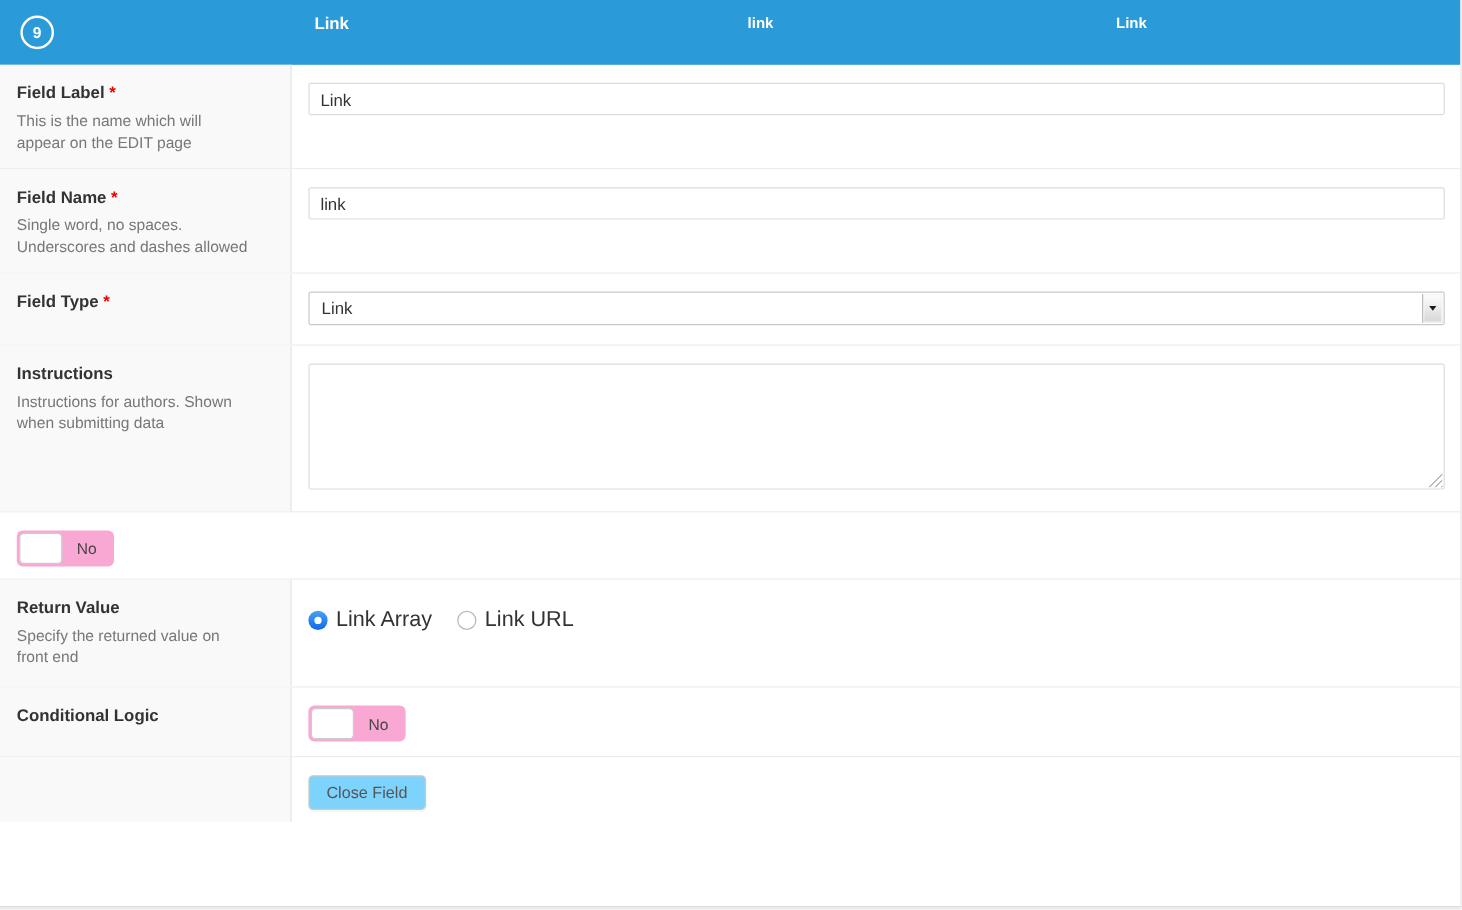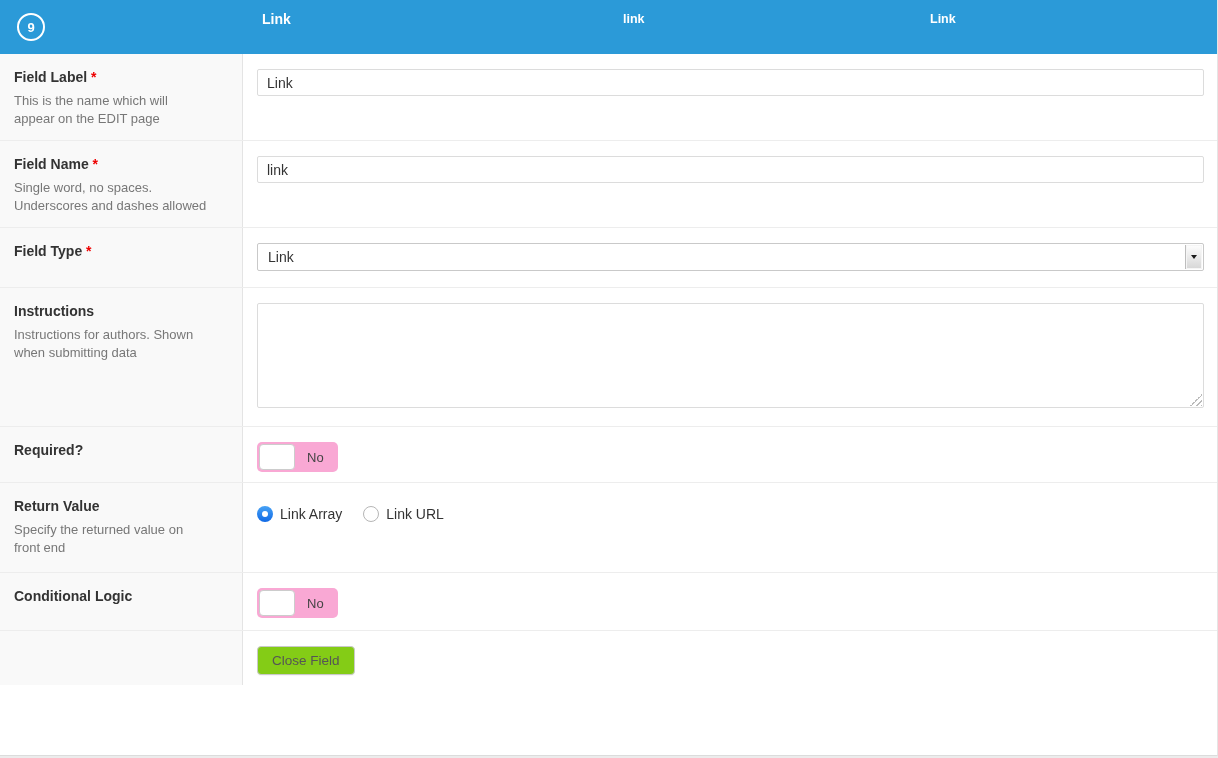--- a/index.html
+++ b/index.html
@@ -114,21 +114,21 @@
     background:#f9a8d4; border-radius:5px; height:30px;
     cursor:pointer;
   }
   .toggle-knob {
     width:36px; height:26px; margin:2px;
     background:#fff; border:1px solid #ccc; border-radius:4px;
   }
   .toggle-text { padding:0 14px 0 10px; font-size:13px; color:#444; }
 
   .radio-row { display:flex; align-items:center; gap:21px; padding-top:8px; }
-  .radio-opt { display:flex; align-items:center; font-size:14px; color:#333; cursor:pointer; }
+  .radio-opt { display:flex; align-items:center; font-size:18px; color:#333; cursor:pointer; }
   .radio-circle { width:16px; height:16px; border-radius:50%; margin-right:7px; position:relative; flex:none; }
   .radio-circle.checked { background:linear-gradient(#47a2f5,#1069e5); }
   .radio-circle.checked::after {
     content:""; position:absolute; left:5px; top:5px;
     width:6px; height:6px; border-radius:50%; background:#fff;
   }
   .radio-circle.unchecked { background:#fff; border:1px solid #b6b6b6; }
 
   .wrap-row { display:flex; gap:17px; }
   .input-group {
@@ -147,21 +147,21 @@
     font-size:13.5px; color:#555; flex:none;
   }
   .ig-input {
     flex:1; min-width:0; border:none; outline:none;
     padding:0 8px; font-size:14px; color:#333;
     font-family:"Liberation Sans", sans-serif;
   }
 
   .close-field-btn {
     display:inline-block; padding:6px 14px;
-    background:#84cc16; border:1px solid #c9c9c9; border-radius:4px;
+    background:#7dd3fc; border:1px solid #c9c9c9; border-radius:4px;
     font-size:13.5px; color:#555; cursor:pointer;
     box-shadow:0 1px 1px rgba(0,0,0,0.04);
     font-family:"Liberation Sans", sans-serif;
   }
 </style>
 </head>
 <body>
 
 <div class="editor">
 
@@ -215,23 +215,20 @@
     </div>
     <div class="row-right">
       <div class="textarea-wrap">
         <textarea class="instructions-textarea" value="" style=""></textarea>
         <span class="resize-grip"></span>
       </div>
     </div>
   </div>
 
   <div class="row r-req">
-    <div class="row-left">
-      <div class="f-label">Required?</div>
-    </div>
     <div class="row-right">
       <div class="toggle">
         <span class="toggle-knob"></span>
         <span class="toggle-text">No</span>
       </div>
     </div>
   </div>
 
   <div class="row r-return">
     <div class="row-left">

